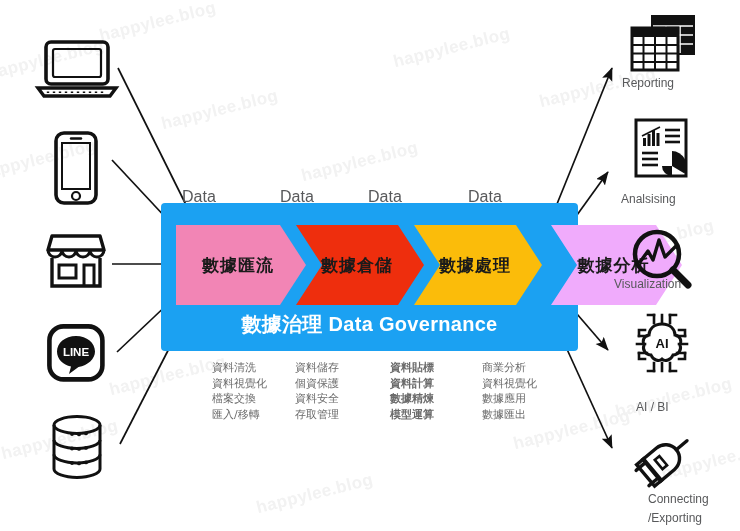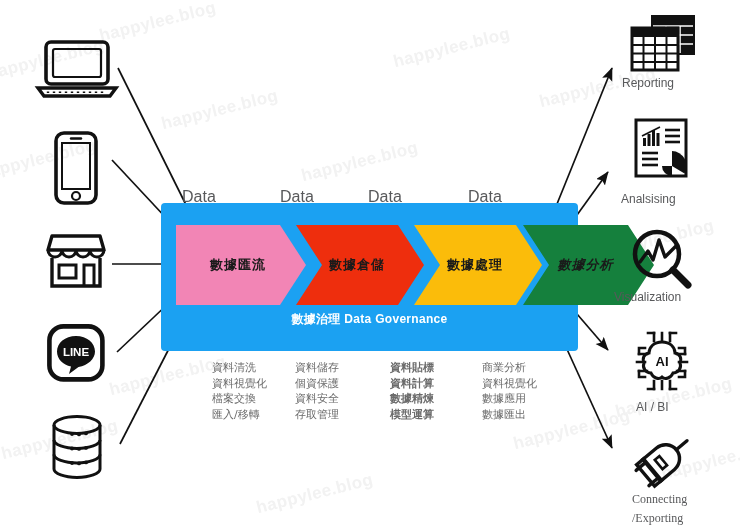--- a/index.html
+++ b/index.html
@@ -36,31 +36,31 @@
     background:#1ba1f2;
     border-radius:4px;
   }
   #chev-wrap{position:absolute;left:0;top:22px;width:417px;height:80px;}
   .chev{
     position:absolute;top:0;height:80px;
     display:flex;align-items:center;justify-content:center;
   }
   .chev span{
     font-family:"DejaVu Sans","Liberation Sans",sans-serif;
-    font-weight:700;font-size:13px;color:#1a1a1a;
+    font-weight:700;font-size:17px;color:#1a1a1a;
     letter-spacing:1px;
     position:relative;z-index:2;
     margin-right:6px;
   }
   .gov{
     position:absolute;left:0;right:0;top:108px;
     text-align:center;
     color:#ffffff;
     font-weight:700;
-    font-size:12px;
+    font-size:20px;
     letter-spacing:.3px;
   }
   .gov .cn{font-family:"DejaVu Sans","Liberation Sans",sans-serif;}
 
   
   .stagelab{
     position:absolute;
     color:#58595b;
     font-size:16px;
     line-height:20px;
@@ -223,22 +223,22 @@
       <div class="chev" style="left:135px;width:128px;background:#ee2e0d;
                   clip-path:polygon(0 0,102px 0,128px 40px,102px 80px,0 80px,26px 40px);">
         <span>數據倉儲</span>
       </div>
 
       <div class="chev" style="left:253px;width:128px;background:#fbbc0a;
                   clip-path:polygon(0 0,102px 0,128px 40px,102px 80px,0 80px,26px 40px);">
         <span>數據處理</span>
       </div>
 
-      <div class="chev" style="left:362px;width:131px;background:#15803d;
-                  clip-path:polygon(0 0,105px 0,131px 40px,105px 80px,0 80px,26px 40px);font-style:italic;">
+      <div class="chev" style="left:390px;width:131px;background:#f0abfc;
+                  clip-path:polygon(0 0,105px 0,131px 40px,105px 80px,0 80px,26px 40px);">
         <span>數據分析</span>
       </div>
 
     </div>
 
     <div class="gov">
       <span class="cn">數據治理</span>
       <span>Data Governance</span>
     </div>
   </div>
@@ -320,23 +320,23 @@
   </div>
   <div class="outlab" style="left:621px;top:190px;">Analsising</div>
 
   <div class="outicon" style="left:628px;top:228px;">
     <svg width="70" height="62" viewBox="0 0 70 62">
       <circle cx="29" cy="26" r="22" fill="none" stroke="#111" stroke-width="4.5"></circle>
       <polyline points="12,34 20,23 25,32 31,12 37,29 48,18" fill="none" stroke="#111" stroke-width="3.4" stroke-linejoin="round" stroke-linecap="round"></polyline>
       <line x1="45" y1="42" x2="60" y2="57" stroke="#111" stroke-width="7" stroke-linecap="round"></line>
     </svg>
   </div>
-  <div class="outlab" style="left:614px;top:288px;">Visualization</div>
-
-  <div class="outicon" style="left:630px;top:330px;text-decoration:underline;">
+  <div class="outlab" style="left:614px;top:275px;">Visualization</div>
+
+  <div class="outicon" style="left:630px;top:312px;text-decoration:underline;">
     <svg width="64" height="62" viewBox="0 0 64 62">
       <path d="M32,12 C24,12 19,17 19,23 C14,24 12,28 14,33 C12,38 16,43 21,43 C23,48 29,50 32,47
                C35,50 41,48 43,43 C48,43 52,38 50,33 C52,28 50,24 45,23 C45,17 40,12 32,12 Z" fill="none" stroke="#111" stroke-width="3"></path>
       <text x="32" y="36" font-family="Liberation Sans, sans-serif" font-size="13" font-weight="700" fill="#111" text-anchor="middle">AI</text>
       <g stroke="#111" stroke-width="2.6" fill="none" stroke-linecap="square">
         <path d="M24,11 L24,3 M32,11 L32,3 M40,11 L40,3"></path>
         <path d="M24,51 L24,59 M32,51 L32,59 M40,51 L40,59"></path>
         <path d="M17,24 L9,24 M15,32 L7,32 M17,41 L9,41"></path>
         <path d="M47,24 L55,24 M49,32 L57,32 M47,41 L55,41"></path>
         <path d="M9,24 L9,18 L15,18 M9,41 L9,47 L15,47"></path>
@@ -351,16 +351,16 @@
     <svg width="72" height="56" viewBox="0 0 72 56">
       <g transform="rotate(-40 36 28)">
         <path d="M20,14 L38,14 A14,14 0 0,1 38,42 L20,42 Z" fill="none" stroke="#111" stroke-width="3.4"></path>
         <rect x="29" y="22" width="6" height="12" fill="none" stroke="#111" stroke-width="2.6"></rect>
         <line x1="52" y1="28" x2="66" y2="28" stroke="#111" stroke-width="3.4" stroke-linecap="round"></line>
         <path d="M20,18 L8,18 M20,38 L8,38" stroke="#111" stroke-width="3.4" stroke-linecap="round"></path>
         <rect x="12" y="14" width="9" height="28" fill="none" stroke="#111" stroke-width="3.4"></rect>
       </g>
     </svg>
   </div>
-  <div class="outlab" style="left:632px;top:490px;font-family:Liberation Serif, serif;">Connecting
+  <div class="outlab" style="left:648px;top:490px;">Connecting
 /Exporting</div>
 
 </div>
 
 </body></html>

